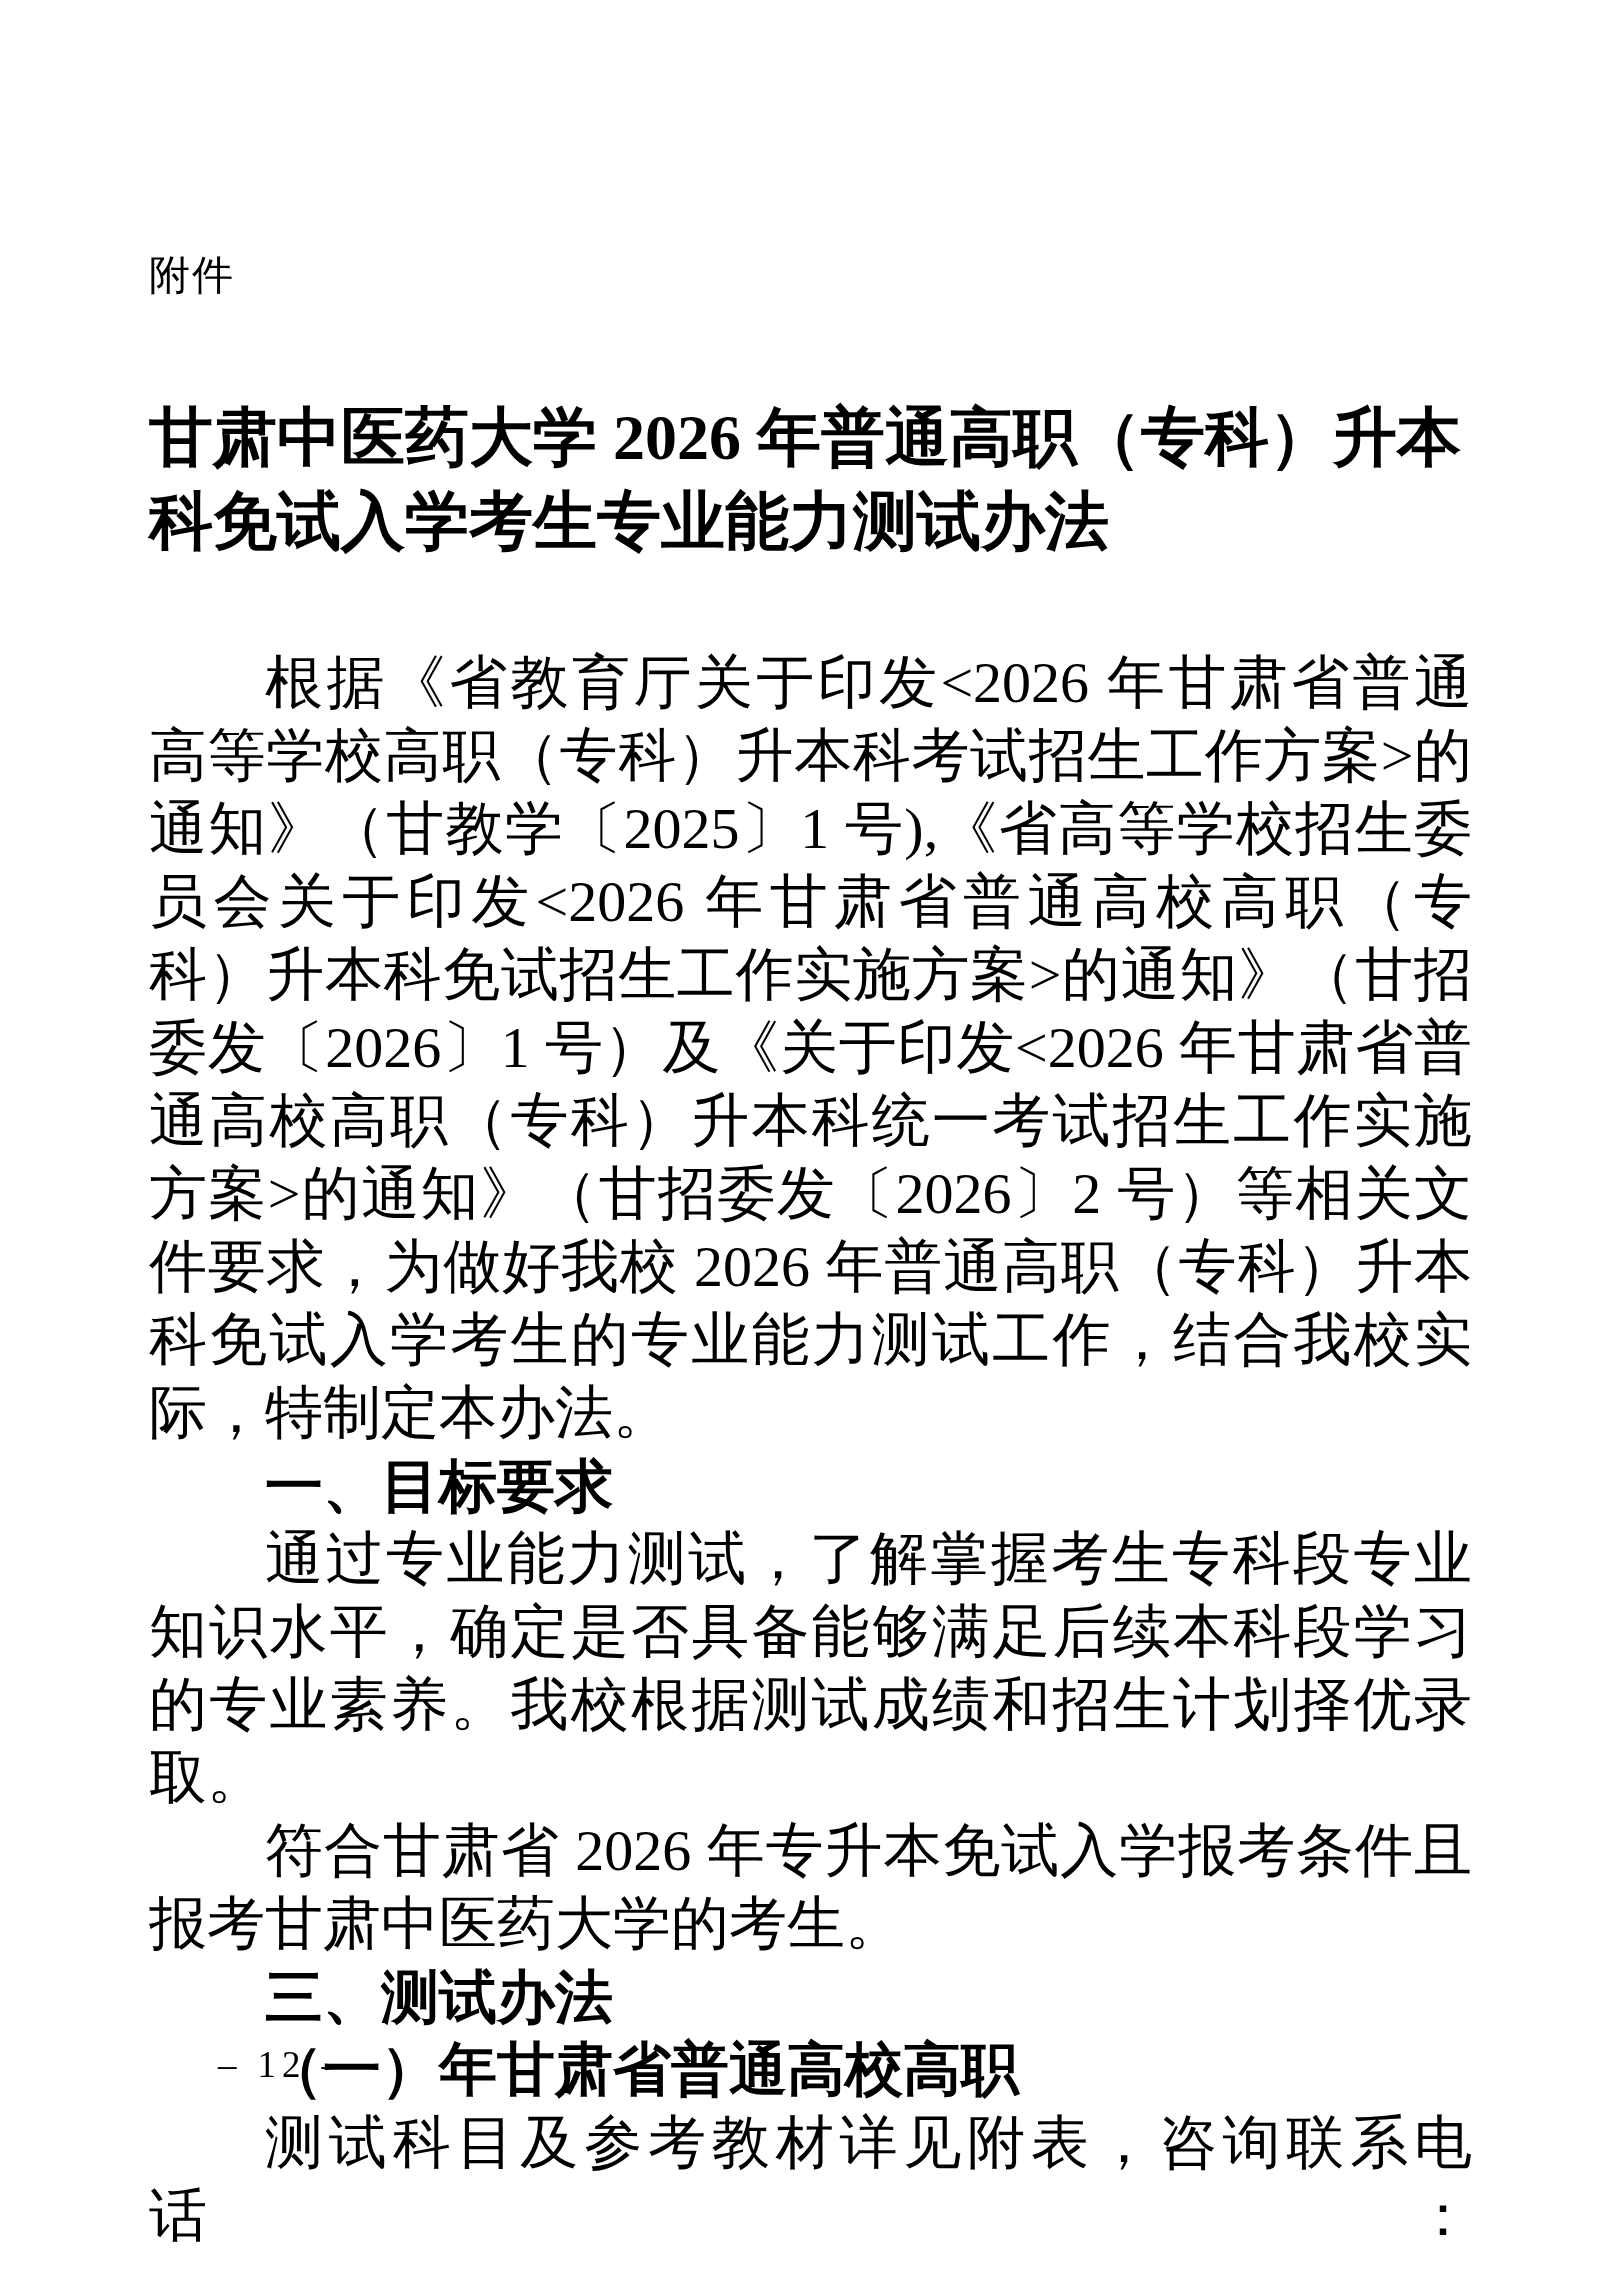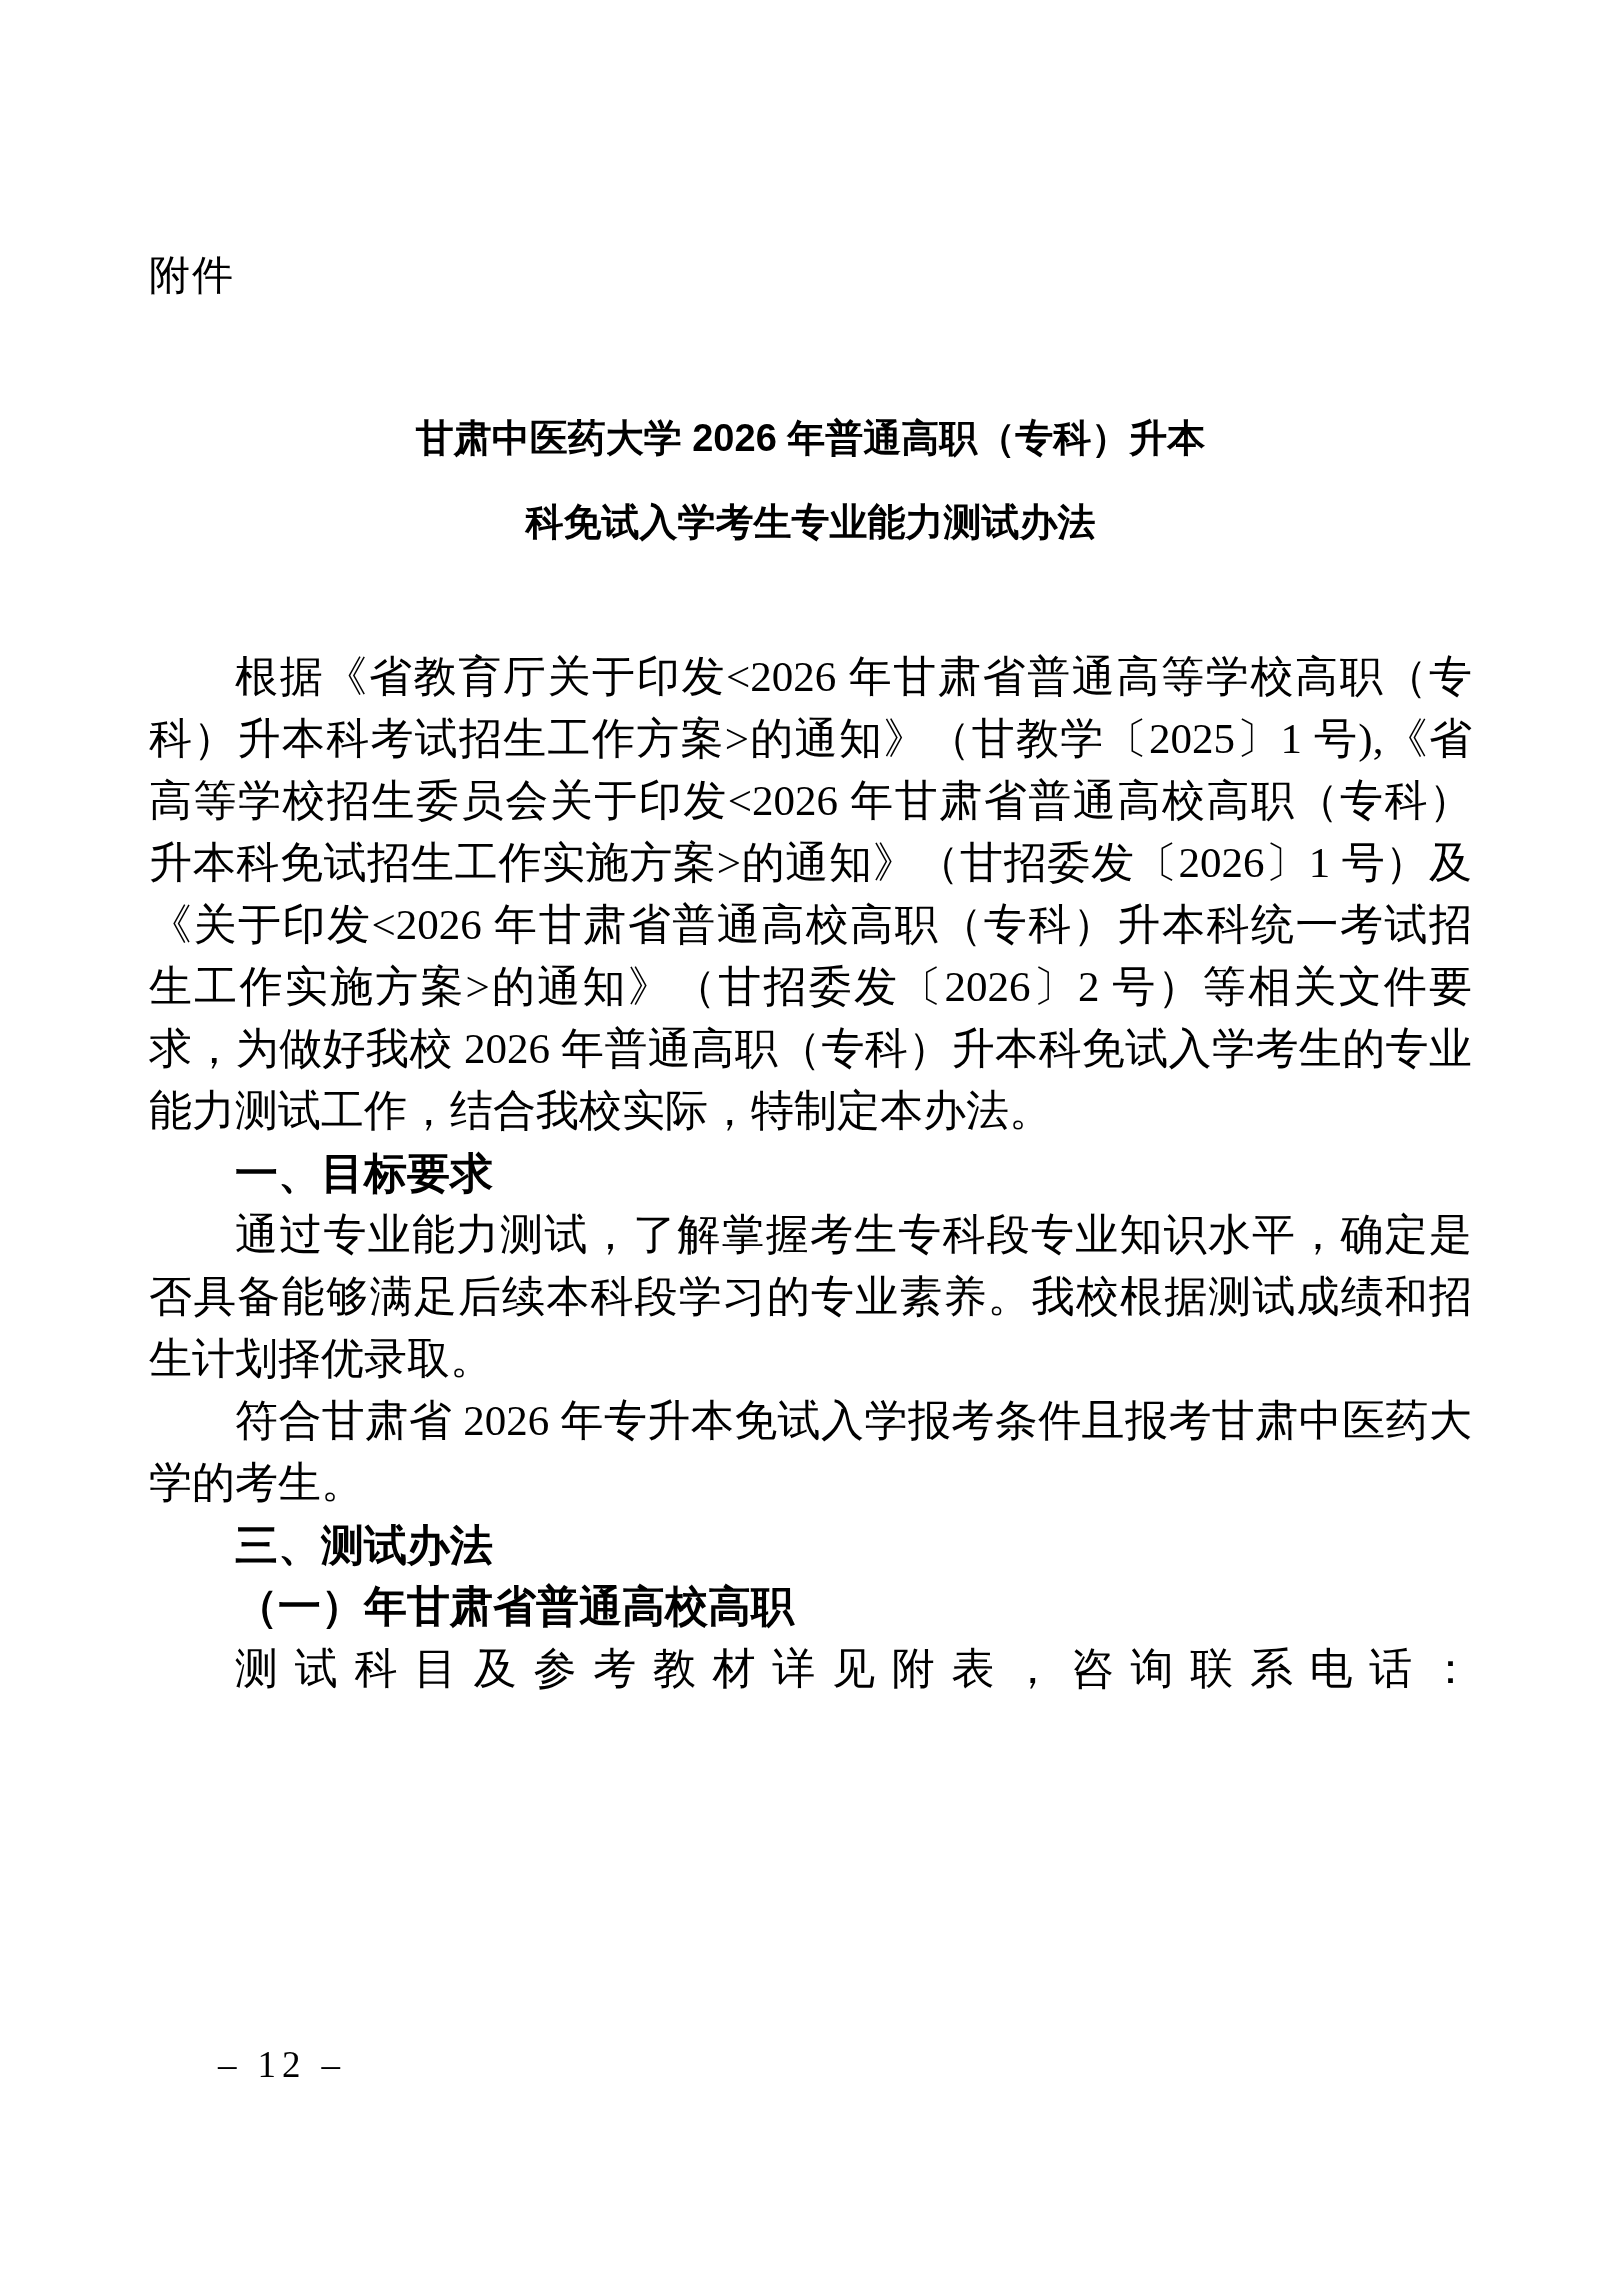--- a/index.html
+++ b/index.html
@@ -18,36 +18,35 @@
     position: relative;
   }
   .attachment {
     font-family: "Liberation Sans", "DejaVu Sans", sans-serif;
     font-size: 41px;
     line-height: 61px;
     letter-spacing: 2px;
   }
   .title {
     margin-top: 90px;
-    text-align: center;
     font-weight: bold;
-    font-size: 38px;
+    font-size: 64px;
     line-height: 84px;
-    font-family: Liberation Sans, sans-serif;
+    font-family: Liberation Serif, serif;
   }
   .body {
     margin-top: 82px;
     font-size: 43px;
     line-height: 73px;
     text-align: justify;
   }
   .body p, .body h2, .body h3 {
     text-indent: 2em;
-    font-size: 43px;
-    line-height: 62px;
+    font-size: 58px;
+    line-height: 73px;
     font-weight: normal;
   }
   .h-sans {
     font-family: "Liberation Sans", "DejaVu Sans", sans-serif;
     font-weight: bold !important;
   }
   .h-kai {
     font-family: "Liberation Serif", "DejaVu Serif", serif;
     font-weight: bold !important;
   }

